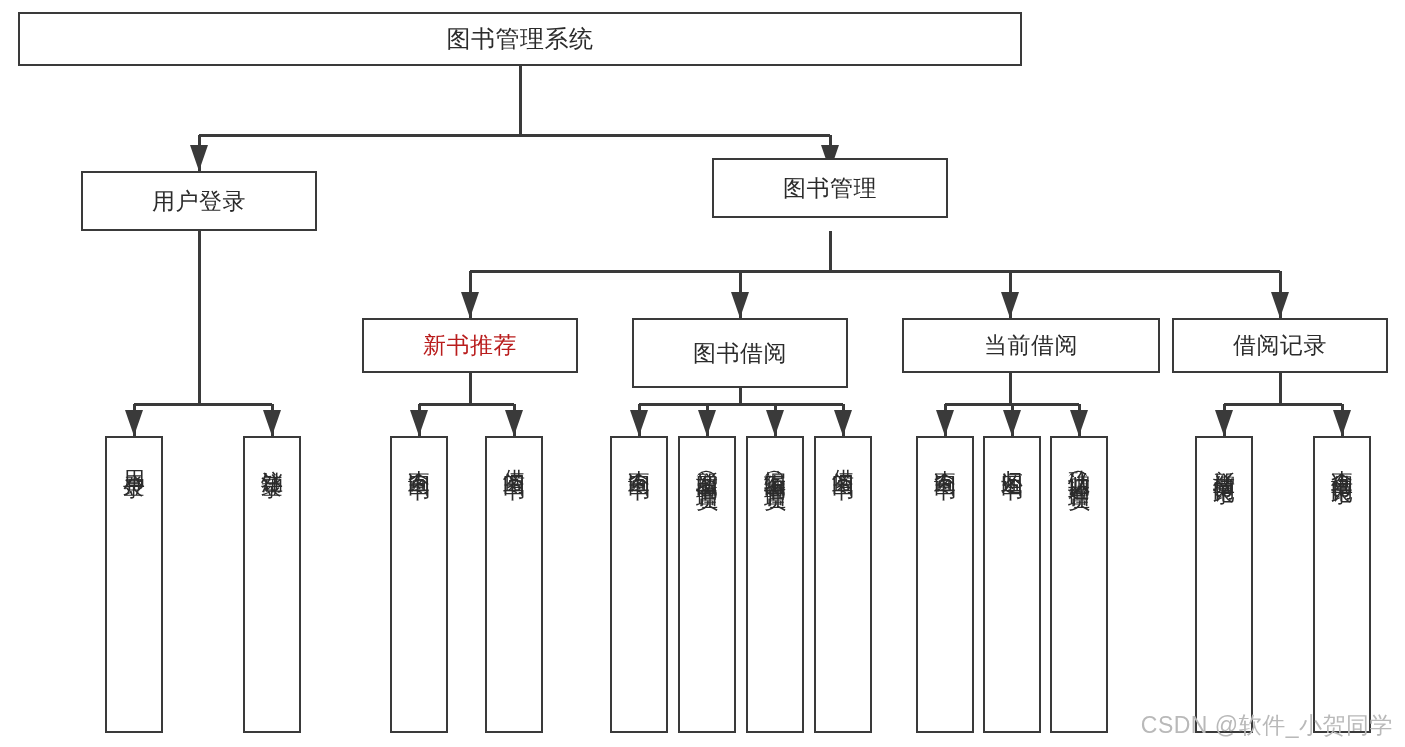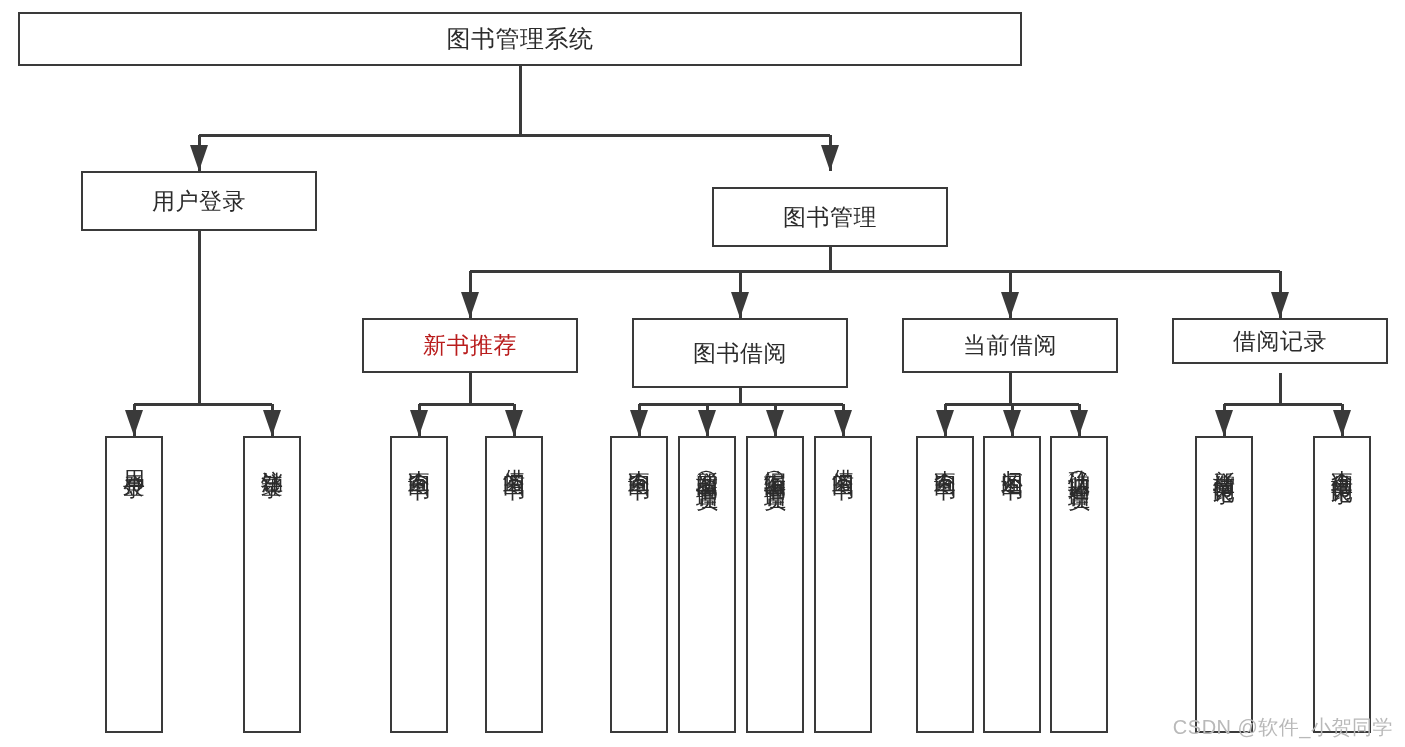--- a/index.html
+++ b/index.html
@@ -52,21 +52,21 @@
     line-height: 1;
     white-space: nowrap;
   }
   .node.root {
     font-size: 24px;
   }
   #watermark {
     position: absolute;
     right: 12px;
     bottom: 6px;
-    font-size: 20px;
+    font-size: 23px;
     color: #b9b9b9;
     letter-spacing: 0.5px;
     user-select: none;
   }
 </style>
 </head>
 <body>
 
 <div id="canvas">
   <svg id="edges" viewBox="0 0 1405 747" width="1405" height="747" xmlns="http://www.w3.org/2000/svg">
@@ -123,33 +123,33 @@
       <line x1="1342" y1="404" x2="1342" y2="436" stroke="#3a3a3a" stroke-width="3" shape-rendering="crispEdges"></line>
       <path d="M1333 410 L1351 410 L1342 436 Z" fill="#3a3a3a"></path>
     </svg>
   <div id="nodes-layer">
       <div class="node horiz root" style="left: 18px; top: 12px; width: 1004px; height: 54px; border-color: rgb(58, 58, 58); background: rgb(255, 255, 255); color: rgb(43, 43, 43);">
         <span>图书管理系统</span>
       </div>
       <div class="node horiz" style="left: 81px; top: 171px; width: 236px; height: 60px; border-color: rgb(58, 58, 58); background: rgb(255, 255, 255); color: rgb(43, 43, 43);">
         <span>用户登录</span>
       </div>
-      <div class="node horiz" style="left: 712px; top: 187px; width: 236px; height: 60px; border-color: rgb(58, 58, 58); background: rgb(255, 255, 255); color: rgb(43, 43, 43);">
+      <div class="node horiz" style="left: 712px; top: 158px; width: 236px; height: 60px; border-color: rgb(58, 58, 58); background: rgb(255, 255, 255); color: rgb(43, 43, 43);">
         <span>图书管理</span>
       </div>
       <div class="node horiz" style="left: 362px; top: 318px; width: 216px; height: 55px; border-color: rgb(58, 58, 58); background: rgb(255, 255, 255); color: #b91c1c;">
         <span>新书推荐</span>
       </div>
       <div class="node horiz" style="left: 632px; top: 318px; width: 216px; height: 70px; border-color: rgb(58, 58, 58); background: rgb(255, 255, 255); color: rgb(43, 43, 43);">
         <span>图书借阅</span>
       </div>
-      <div class="node horiz" style="left: 902px; top: 318px; width: 216px; height: 55px; border-color: rgb(58, 58, 58); background: rgb(255, 255, 255); color: rgb(43, 43, 43);">
+      <div class="node horiz" style="left: 902px; top: 318px; width: 258px; height: 55px; border-color: rgb(58, 58, 58); background: rgb(255, 255, 255); color: rgb(43, 43, 43);">
         <span>当前借阅</span>
       </div>
-      <div class="node horiz" style="left: 1172px; top: 318px; width: 216px; height: 46px; border-color: rgb(58, 58, 58); background: rgb(255, 255, 255); color: rgb(43, 43, 43);">
+      <div class="node horiz" style="left: 1172px; top: 318px; width: 216px; height: 55px; border-color: rgb(58, 58, 58); background: rgb(255, 255, 255); color: rgb(43, 43, 43);">
         <span>借阅记录</span>
       </div>
       <div class="node vert" style="left: 105px; top: 436px; width: 58px; height: 297px; border-color: rgb(58, 58, 58); background: rgb(255, 255, 255); color: rgb(43, 43, 43);">
         <span class="vtext">用户登录</span>
       </div>
       <div class="node vert" style="left: 243px; top: 436px; width: 58px; height: 297px; border-color: rgb(58, 58, 58); background: rgb(255, 255, 255); color: rgb(43, 43, 43);">
         <span class="vtext">注销登录</span>
       </div>
       <div class="node vert" style="left: 390px; top: 436px; width: 58px; height: 297px; border-color: rgb(58, 58, 58); background: rgb(255, 255, 255); color: rgb(43, 43, 43);">
         <span class="vtext">查询图书</span>

